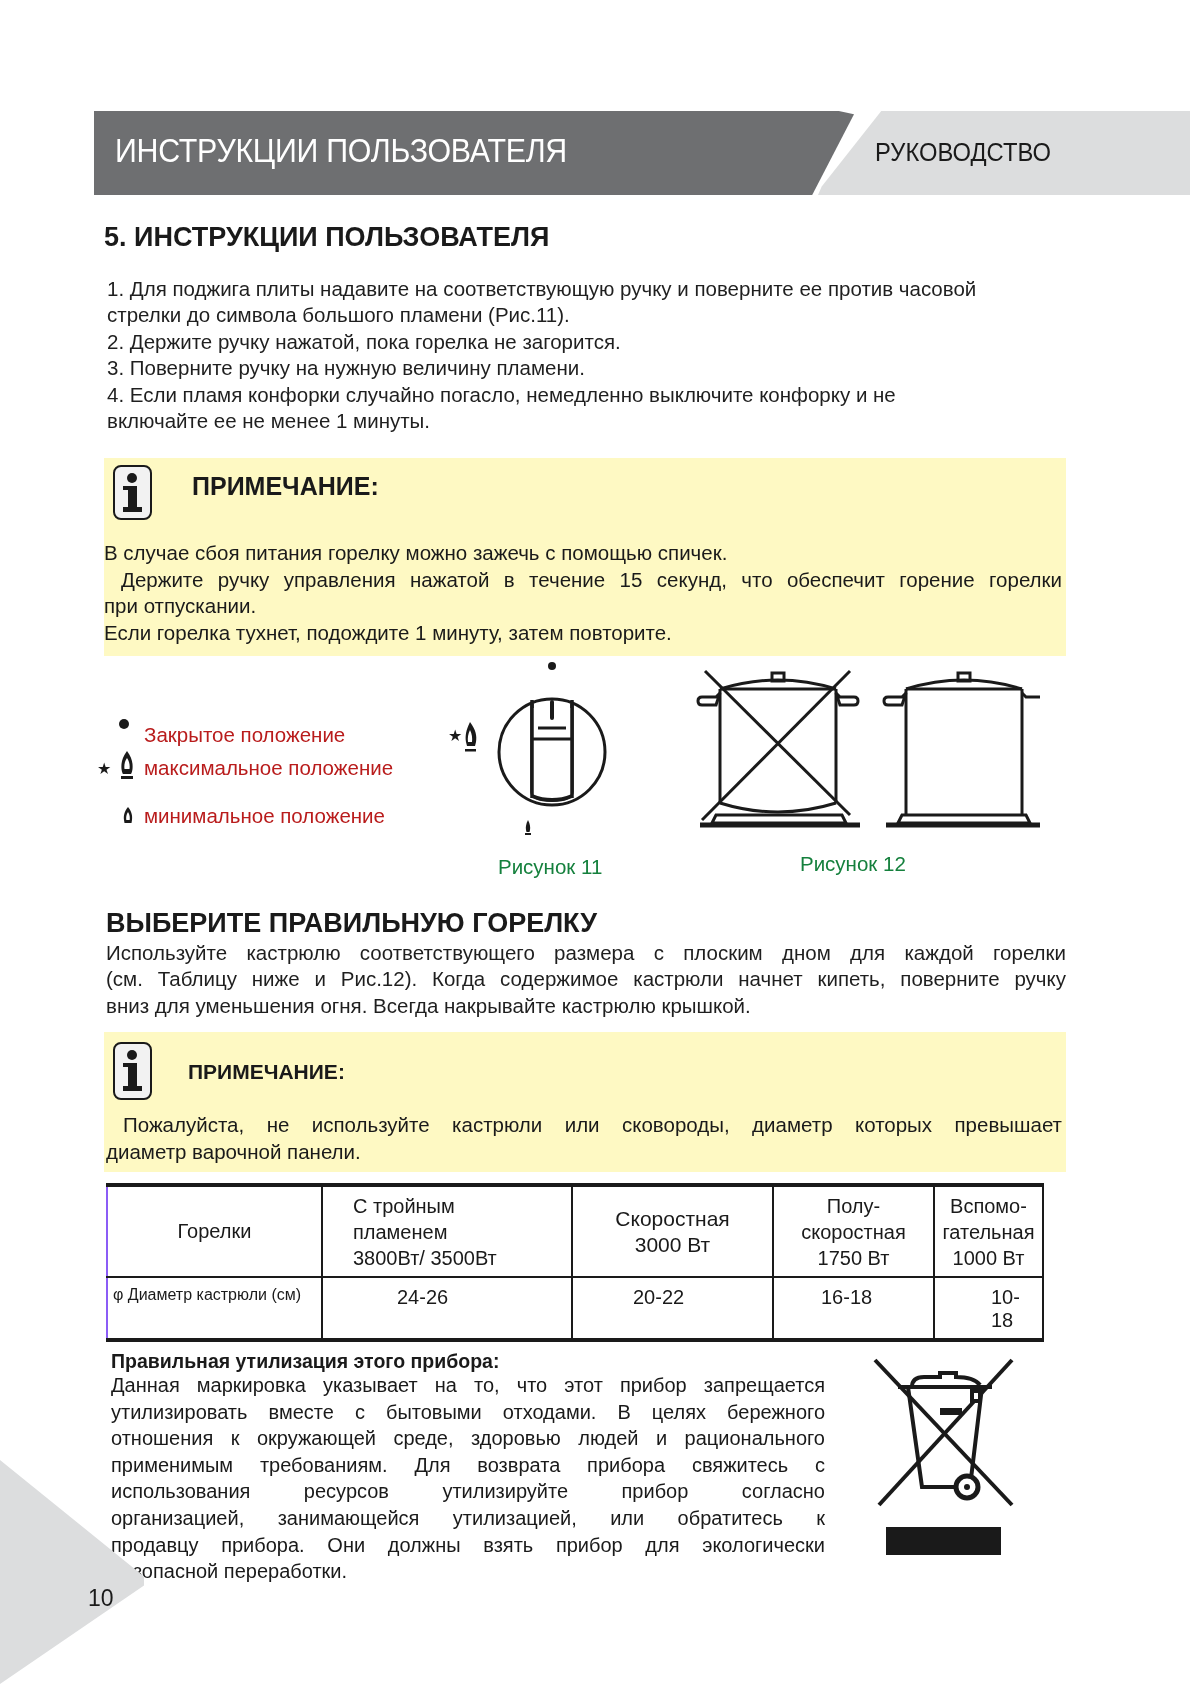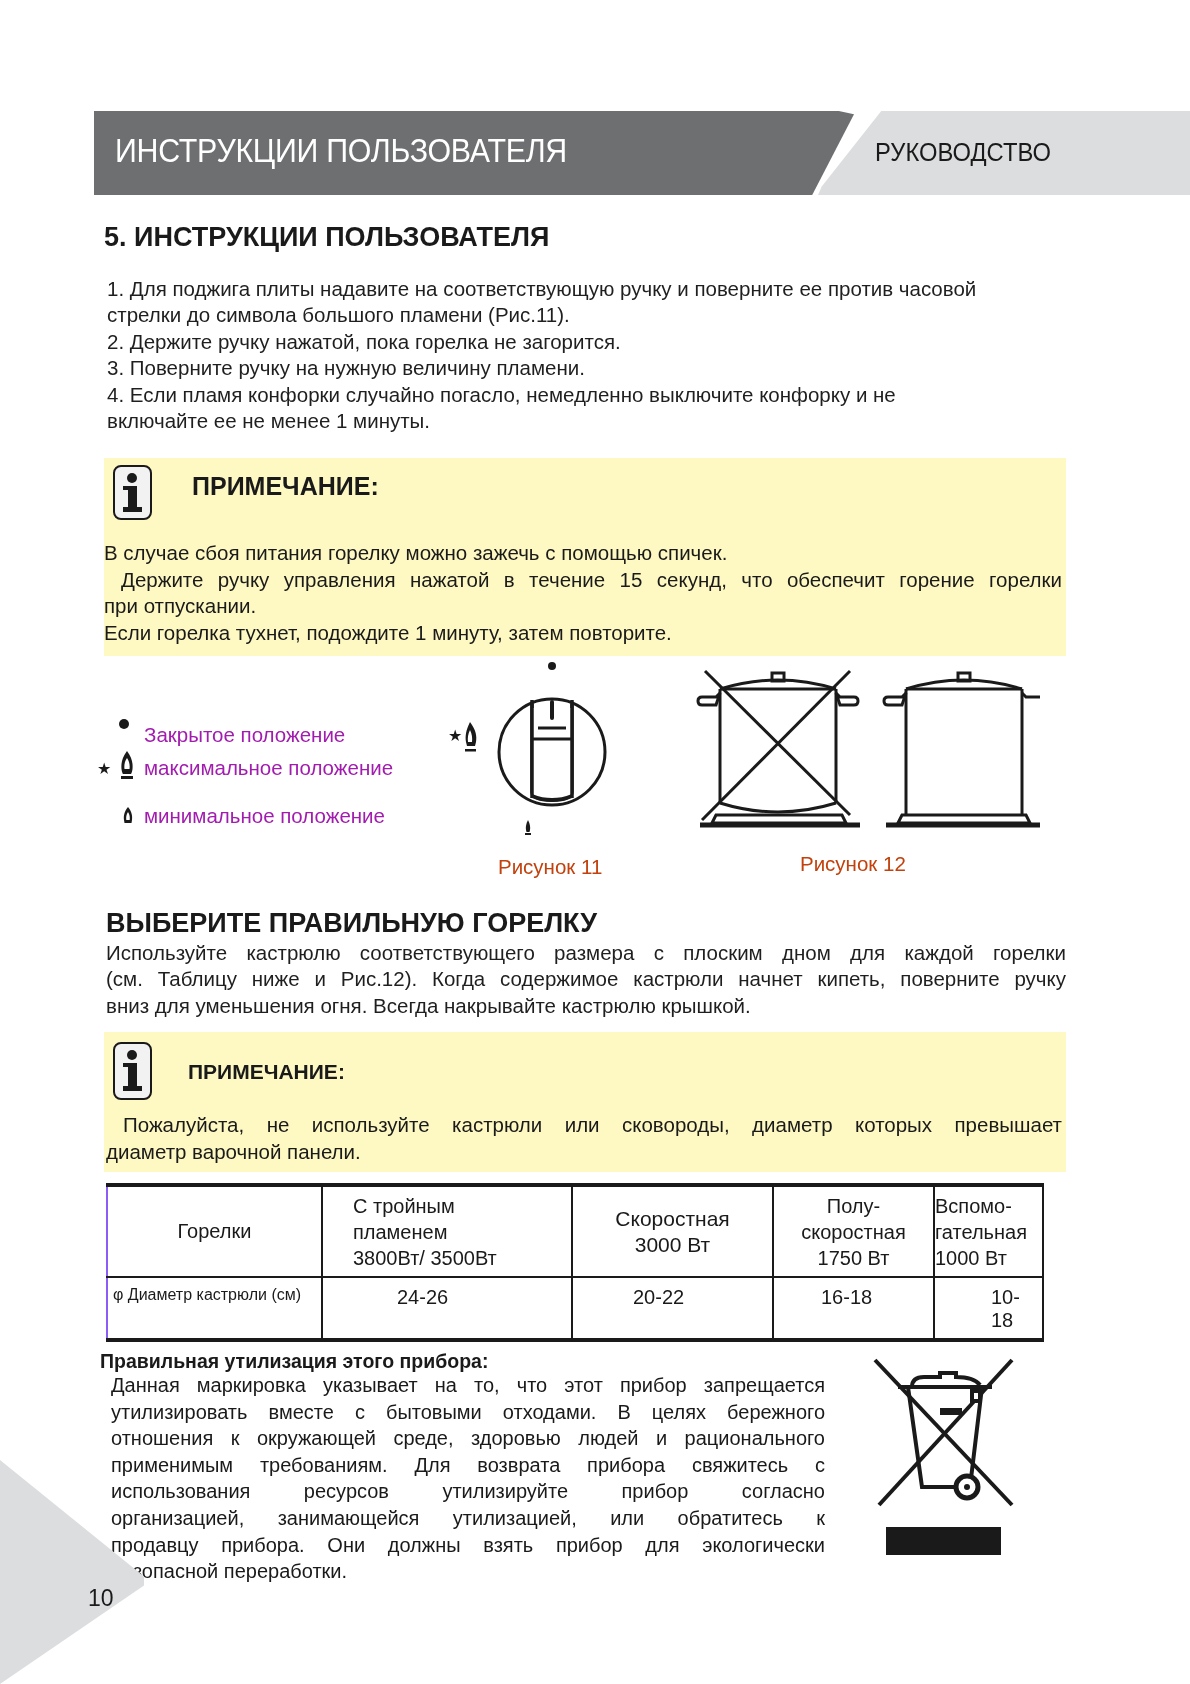--- a/index.html
+++ b/index.html
@@ -45,38 +45,38 @@
     position: absolute; border: 2.5px solid #1a1a1a; border-radius: 8px;
     background: #f2f2f2; box-sizing: border-box;
   }
   .info-icon .dot { position:absolute; background:#1a1a1a; border-radius:50%; }
   .info-icon .stem { position:absolute; background:#1a1a1a; }
   .info-icon .base { position:absolute; background:#1a1a1a; }
   .note-title { position: absolute; font-weight: bold; white-space: nowrap; }
   .note-text { position: absolute; font-size: 20.5px; line-height: 26.5px; text-align: justify; }
   .note-text div.j { text-align: justify; text-align-last: justify; margin-left: 17px; }
   
-  .legend-text { font-size: 20.5px; white-space: nowrap; color:#a21caf; }
-  .caption { font-size: 20.5px; white-space: nowrap; color:#c2410c; }
+  .legend-text { font-size: 20.5px; white-space: nowrap; color:#b91c1c; }
+  .caption { font-size: 20.5px; white-space: nowrap; color:#15803d; }
   .h2 { left: 106px; top: 908px; font-size: 27px; font-weight: bold; white-space: nowrap; }
   .para2 { left: 106px; top: 940px; width: 960px; }
   .para2 div.j { text-align: justify; text-align-last: justify; }
   
   table.burners {
     position: absolute; left: 106px; top: 1183px; width: 938px;
     border-collapse: collapse; font-size: 20px; color: #1a1a1a;
   }
   table.burners td {
     border: 2px solid #1a1a1a; vertical-align: middle; padding: 0;
   }
   table.burners tr.head td { height: 89px; }
   table.burners tr.row td { height: 52px; vertical-align: top; padding-top: 8px; }
   table.burners { border-top: 4px solid #1a1a1a; border-bottom: 4px solid #1a1a1a; }
   table.burners td:first-child { border-left: 2px solid #8b5cf6; }
-  .disp-title { left: 100px; top: 1350px; font-size: 19.5px; font-weight: bold; white-space: nowrap; }
+  .disp-title { left: 111px; top: 1350px; font-size: 19.5px; font-weight: bold; white-space: nowrap; }
   .disp-text { left: 111px; top: 1372px; width: 714px; font-size: 20px; line-height: 26.6px; }
   .disp-text div { text-align: justify; text-align-last: justify; white-space: nowrap; }
   .disp-text div.last { text-align-last: left; }
   .corner {
     left: 0; top: 1460px; width: 150px; height: 224px; background: #dcddde;
     clip-path: polygon(0 0, 96% 52%, 96% 56%, 0 100%);
   }
   .page-num { left: 88px; top: 1585px; font-size: 23px; color:#1a1a1a; }
 </style>
 </head>
@@ -211,21 +211,21 @@
     </td>
     <td style="width:199px; text-align:center; line-height:26px; font-size:21px;">
       <div>Скоростная</div>
       <div>3000 Вт</div>
     </td>
     <td style="width:159px; text-align:center; line-height:26px;">
       <div>Полу-</div>
       <div>скоростная</div>
       <div>1750 Вт</div>
     </td>
-    <td style="text-align:left; line-height:26px;">
+    <td style="text-align:center; line-height:26px;">
       <div>Вспомо-</div>
       <div>гательная</div>
       <div>1000 Вт</div>
     </td>
   </tr>
   <tr class="row">
     <td style="font-size:16px; padding-left:5px; white-space:nowrap;">φ Диаметр кастрюли (см)</td>
     <td style="text-align:left; padding-left:74px;">24-26</td>
     <td style="text-align:left; padding-left:60px;">20-22</td>
     <td style="text-align:left; padding-left:47px;">16-18</td>

